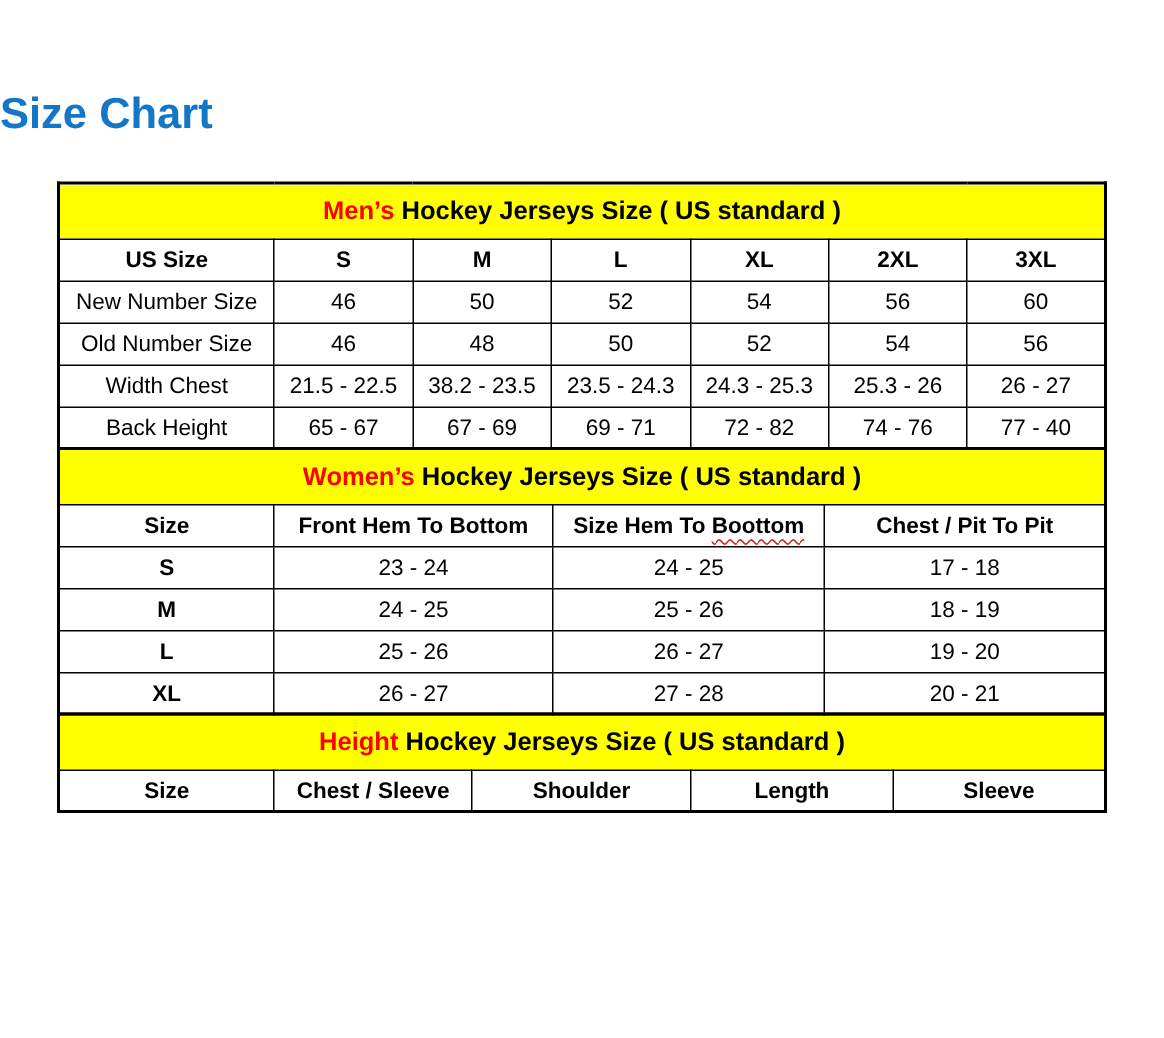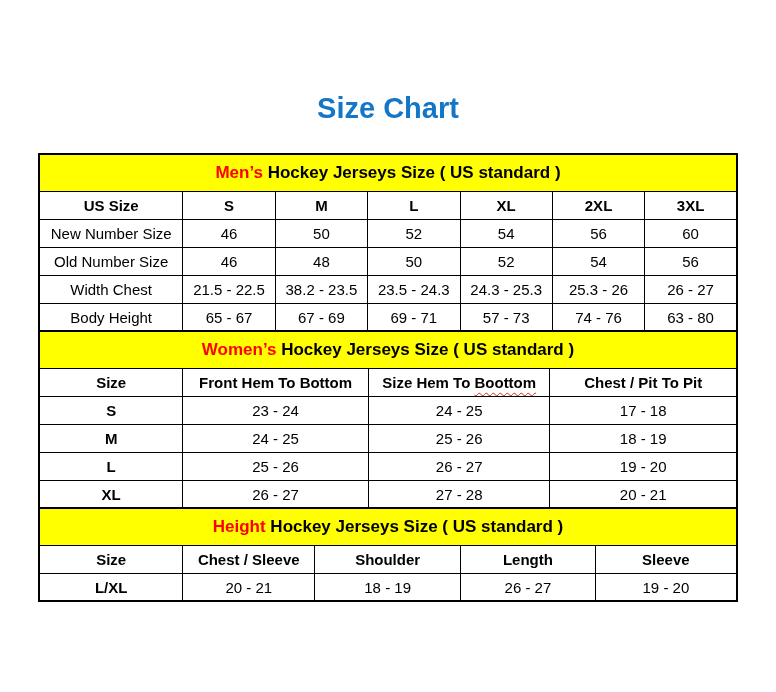--- a/index.html
+++ b/index.html
@@ -5,22 +5,22 @@
   * { box-sizing: border-box; }
   html, body {
     width: 776px; height: 692px;
     margin: 0; padding: 0;
     background: #ffffff;
     overflow: hidden;
     font-family: "Liberation Sans", sans-serif;
     color: #000;
   }
   .page-title {
-    margin: 92px 0 28px 0;
-    text-align: center;
+    margin: 60px 0 28px 0;
+    text-align: left;
     font-size: 29px;
     line-height: 1.15;
     font-weight: bold;
     color: var(--title_blue, #1476c6);
     letter-spacing: 0px;
   }
   .tables {
     width: 700px;
     margin-left: 38px;
   }
@@ -116,27 +116,27 @@
           <tr>
             <td>Width Chest</td>
             <td>21.5 - 22.5</td>
             <td>38.2 - 23.5</td>
             <td>23.5 - 24.3</td>
             <td>24.3 - 25.3</td>
             <td>25.3 - 26</td>
             <td>26 - 27</td>
           </tr>
           <tr>
-            <td>Body Height</td>
+            <td>Back Height</td>
             <td>65 - 67</td>
             <td>67 - 69</td>
             <td>69 - 71</td>
-            <td>57 - 73</td>
+            <td>72 - 82</td>
             <td>74 - 76</td>
-            <td>63 - 80</td>
+            <td>77 - 40</td>
           </tr>
         </tbody>
     </table>
 
     <table class="tbl tbl-women">
       <colgroup>
         <col style="width:20.6%">
           <col style="width:26.6%">
           <col style="width:26.0%">
           <col style="width:26.8%">
@@ -194,24 +194,17 @@
         </tr>
         <tr>
             <th>Size</th>
             <th>Chest / Sleeve</th>
             <th>Shoulder</th>
             <th>Length</th>
             <th>Sleeve</th>
           </tr>
       </tbody>
       <tbody>
-          <tr>
-            <td>L/XL</td>
-            <td>20 - 21</td>
-            <td>18 - 19</td>
-            <td>26 - 27</td>
-            <td>19 - 20</td>
-          </tr>
         </tbody>
     </table>
 
   </div>
 </div>
 
 </body></html>

